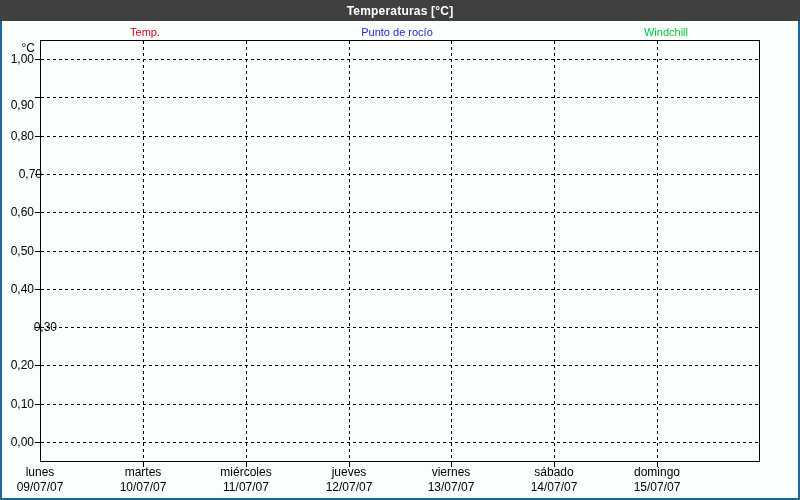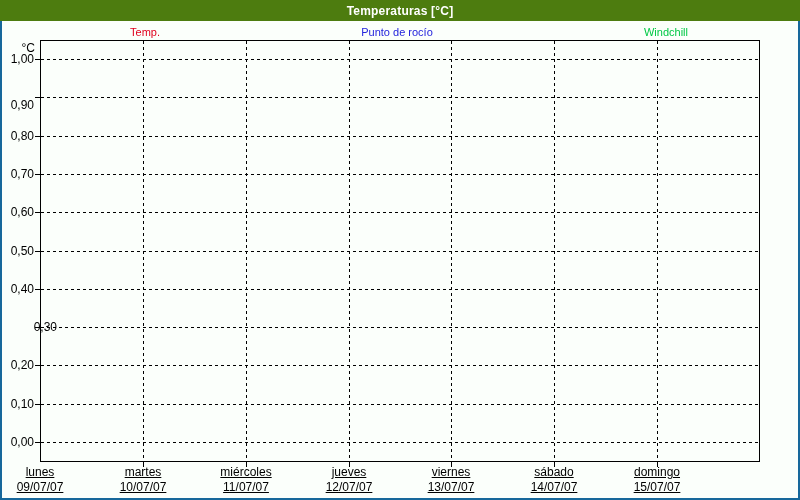--- a/index.html
+++ b/index.html
@@ -40,29 +40,29 @@
   .ylab{
     position:absolute;left:0;width:34px;text-align:right;
     font-size:12px;line-height:14px;white-space:nowrap;
   }
   .yunit{
     position:absolute;left:0;top:41px;width:35px;text-align:right;
     font-size:12px;line-height:14px;
   }
   .xlab{
     position:absolute;top:465px;transform:translateX(-50%);
-    text-align:center;font-size:12px;line-height:15px;white-space:nowrap;text-decoration:underline;
+    text-align:center;font-size:12px;line-height:15px;white-space:nowrap;
   }
 </style>
 </head>
 <body>
 
 <div class="frame" id="chart">
 
-  <div class="titlebar" style="background: #4d7c0f; color: rgb(255, 255, 255); text-align: right;">
+  <div class="titlebar" style="background: #404040; color: rgb(255, 255, 255); text-align: right;">
     <span>Temperaturas [°C]</span>
   </div>
 
   <span class="legend-item li-0" style="color: rgb(224, 0, 30);">Temp.</span>
   <span class="legend-item li-1" style="color: rgb(35, 35, 220);">Punto de rocío</span>
   <span class="legend-item li-2" style="color: rgb(0, 200, 69);">Windchill</span>
 
   <div class="yunit">°C</div>
 
   <div class="plot-border"></div>
@@ -71,21 +71,21 @@
     <div class="ytick" style="top: 59px;"></div>
     <div class="ylab" style="top: 52px;">1,00</div>
     <div class="hgrid" style="top: 97px;"></div>
     <div class="ytick" style="top: 97px;"></div>
     <div class="ylab" style="top: 98px;">0,90</div>
     <div class="hgrid" style="top: 136px;"></div>
     <div class="ytick" style="top: 136px;"></div>
     <div class="ylab" style="top: 129px;">0,80</div>
     <div class="hgrid" style="top: 174px;"></div>
     <div class="ytick" style="top: 174px;"></div>
-    <div class="ylab" style="top: 167px;">0,70</div>
+    <div class="ylab" style="top: 167px; padding-left: 8px;">0,70</div>
     <div class="hgrid" style="top: 212px;"></div>
     <div class="ytick" style="top: 212px;"></div>
     <div class="ylab" style="top: 205px;">0,60</div>
     <div class="hgrid" style="top: 251px;"></div>
     <div class="ytick" style="top: 251px;"></div>
     <div class="ylab" style="top: 244px;">0,50</div>
     <div class="hgrid" style="top: 289px;"></div>
     <div class="ytick" style="top: 289px;"></div>
     <div class="ylab" style="top: 282px;">0,40</div>
     <div class="hgrid" style="top: 327px;"></div>

